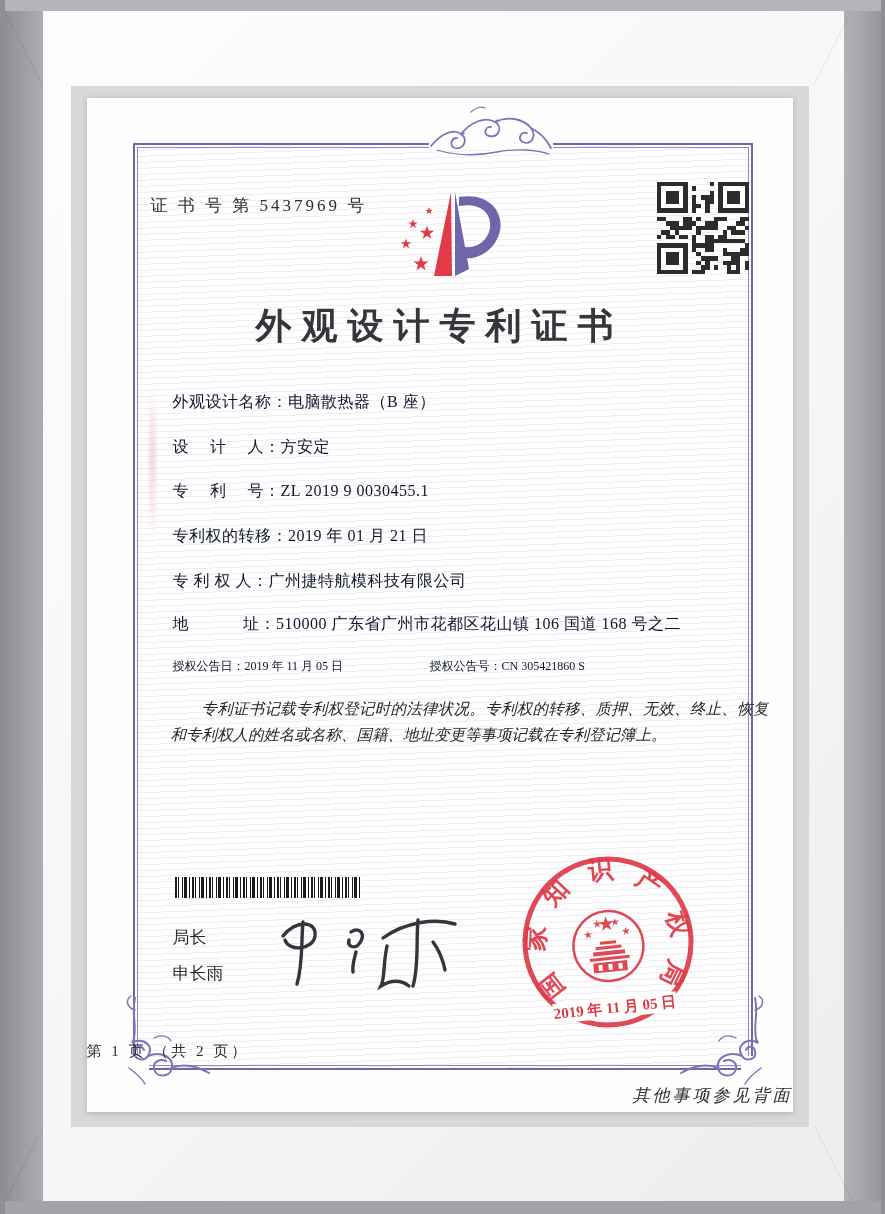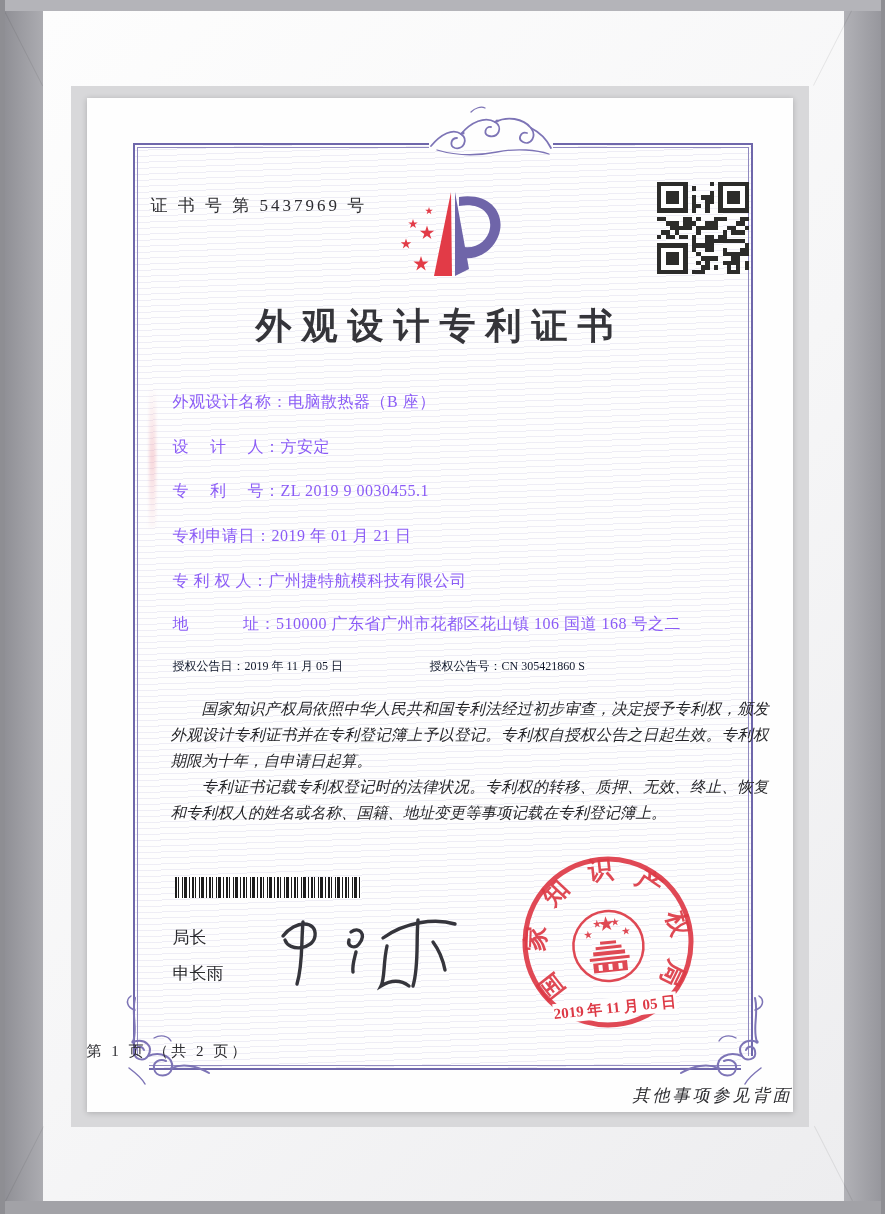--- a/index.html
+++ b/index.html
@@ -29,21 +29,21 @@
       background:linear-gradient(180deg,rgba(238,150,160,0),rgba(238,150,160,0.35),rgba(238,150,160,0.05));
       filter:blur(1.5px);}
   .ornament{position:absolute;pointer-events:none;}
   
   .cert-no{position:absolute;left:64px;top:96px;font-size:17px;letter-spacing:3px;color:#2c2c30;}
   .logo{position:absolute;left:302px;top:82px;width:140px;height:118px;}
   .qr{position:absolute;left:570px;top:84px;width:92px;height:92px;}
   .qr svg{width:100%;height:100%;shape-rendering:crispEdges;}
   .title{position:absolute;left:0;right:0;top:204px;text-align:center;font-size:36px;font-weight:bold;
          letter-spacing:10px;color:#35353a;}
-  .field-row{position:absolute;left:86px;right:38px;font-size:16px;color:#8b5cf6;letter-spacing:0.5px;}
+  .field-row{position:absolute;left:86px;right:38px;font-size:16px;color:#0f172a;letter-spacing:0.5px;}
   .f0{top:294px;} .f1{top:339px;} .f2{top:383px;} .f3{top:428px;} .f4{top:473px;} .f5{top:516px;}
   .grant-row{position:absolute;left:86px;right:38px;top:560px;font-size:12px;color:#0f172a;}
   .grant-no{position:absolute;left:257px;top:0;}
   .body-text{position:absolute;left:84px;width:598px;top:598px;font-size:15.5px;line-height:26px;
              color:#26262a;text-align:justify;}
   .body-text p{margin:0;text-indent:2em;font-style:italic;}
   .barcode{position:absolute;left:88px;top:779px;width:186px;height:21px;
       background:repeating-linear-gradient(90deg,#1c1c1c 0 2px,#ffffff 2px 3px,#1c1c1c 3px 4px,#ffffff 4px 7px,
       #1c1c1c 7px 8px,#ffffff 8px 9px,#1c1c1c 9px 12px,#ffffff 12px 14px,#1c1c1c 14px 15px,#ffffff 15px 17px);}
   .sig-block{position:absolute;left:86px;top:822px;font-family:"Liberation Sans","DejaVu Sans",sans-serif;
@@ -269,31 +269,30 @@
             <rect x="17" y="20" width="1" height="1"></rect>
             <rect x="18" y="20" width="1" height="1"></rect>
           </g>
         </svg></div>
 
     <div class="title">外观设计专利证书</div>
 
     <div class="field-row f0"><span>外观设计名称：</span><span>电脑散热器（B 座）</span></div>
     <div class="field-row f1"><span>设　 计　 人：</span><span>方安定</span></div>
     <div class="field-row f2"><span>专　 利　 号：</span><span>ZL 2019 9 0030455.1</span></div>
-    <div class="field-row f3"><span>专利申请日：</span><span>2019 年 01 月 21 日</span></div>
+    <div class="field-row f3"><span>专利权的转移：</span><span>2019 年 01 月 21 日</span></div>
     <div class="field-row f4"><span>专 利 权 人：</span><span>广州捷特航模科技有限公司</span></div>
     <div class="field-row f5"><span>地　　　 址：</span><span>510000 广东省广州市花都区花山镇 106 国道 168 号之二</span></div>
 
     <div class="grant-row">
       <span><span>授权公告日：</span><span>2019 年 11 月 05 日</span></span>
       <span class="grant-no"><span>授权公告号：</span><span>CN 305421860 S</span></span>
     </div>
 
     <div class="body-text">
-      <p>国家知识产权局依照中华人民共和国专利法经过初步审查，决定授予专利权，颁发外观设计专利证书并在专利登记簿上予以登记。专利权自授权公告之日起生效。专利权期限为十年，自申请日起算。</p>
       <p>专利证书记载专利权登记时的法律状况。专利权的转移、质押、无效、终止、恢复和专利权人的姓名或名称、国籍、地址变更等事项记载在专利登记簿上。</p>
     </div>
 
     <div class="barcode"></div>
 
     <div class="sig-block">
       <div>局长</div>
       <div>申长雨</div>
     </div>
 

